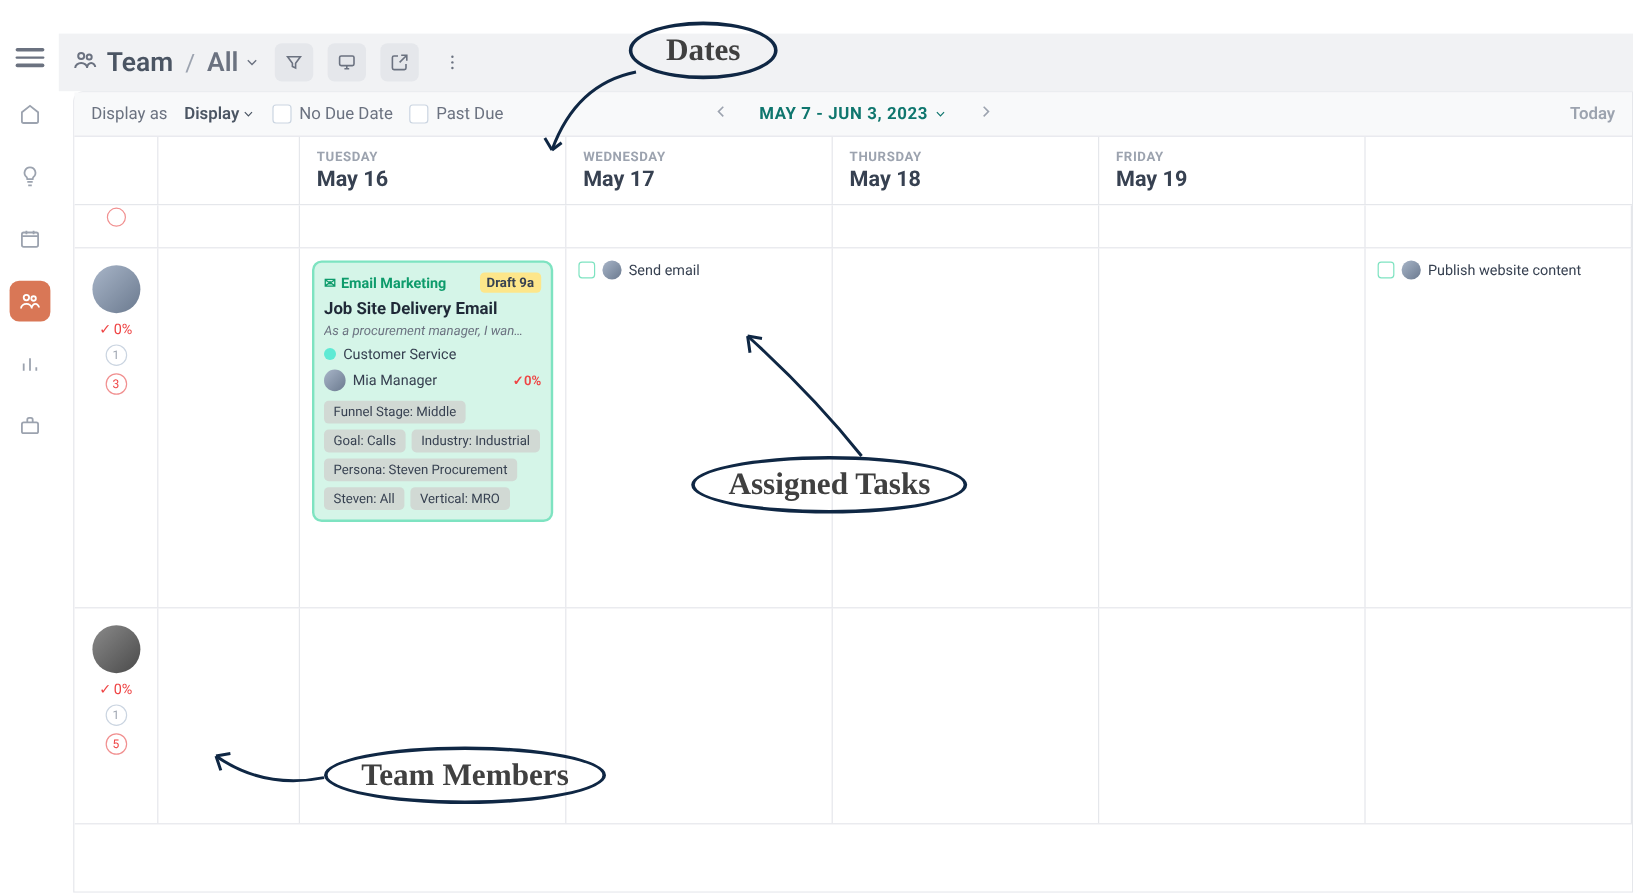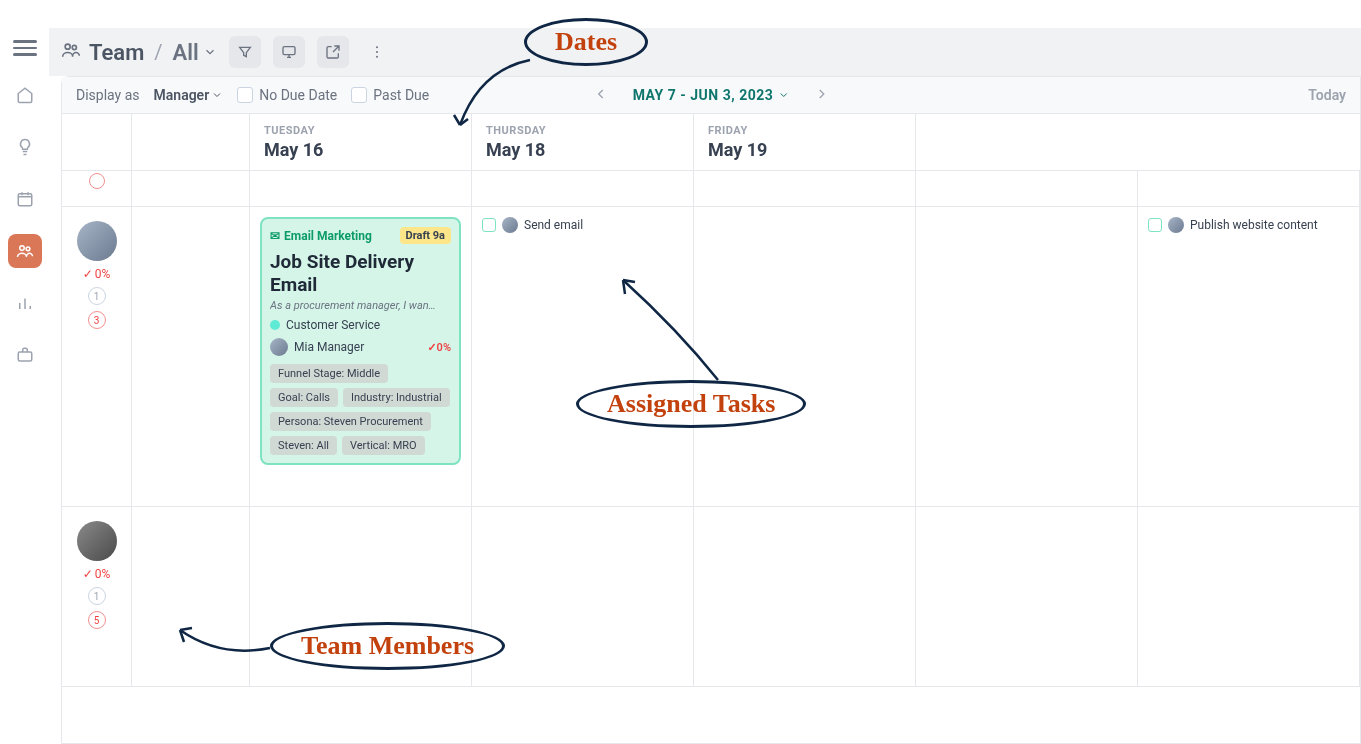--- a/index.html
+++ b/index.html
@@ -50,37 +50,37 @@
 .pct { font-size:12px; color:#ef4444; display:flex; align-items:center; gap:2px; }
 .badge { width:18px; height:18px; border-radius:50%; display:flex; align-items:center; justify-content:center; font-size:10px; }
 .badge.g { border:1.5px solid #cbd5e1; color:#9ca3af; }
 .badge.r { border:1.5px solid #f19090; color:#ef4444; }
 .pcell { width:118px; }
 .dcell { width:222px; padding:10px; }
 .card { background:#d5f5e8; border:2px solid #7ee3c1; border-radius:8px; padding:8px; }
 .card-h { display:flex; align-items:center; justify-content:space-between; margin-bottom:6px; }
 .card-h .cat { color:#0d9b6b; font-size:12px; font-weight:700; display:flex; align-items:center; gap:4px; }
 .card-h .draft { background:#fde68a; padding:2px 6px; border-radius:4px; font-size:11px; font-weight:700; color:#374151; }
-.card-t { font-weight:700; font-size:19px; color:#1f2937; }
+.card-t { font-weight:700; font-size:14px; color:#1f2937; }
 .card-d { font-style:italic; font-size:11px; color:#6b7280; margin:3px 0 6px; white-space:nowrap; overflow:hidden; text-overflow:ellipsis; }
 .card-cs { display:flex; align-items:center; gap:6px; font-size:12px; color:#374151; margin-bottom:6px; }
 .dot { width:10px; height:10px; border-radius:50%; background:#5eead4; }
 .card-as { display:flex; align-items:center; justify-content:space-between; margin-bottom:8px; }
 .card-as .who { display:flex; align-items:center; gap:6px; font-size:12px; color:#374151; }
 .mini-av { width:18px; height:18px; border-radius:50%; background:linear-gradient(135deg,#a8b5c8,#6b7a8f); }
 .card-as .p0 { font-size:11px; color:#ef4444; font-weight:600; }
 .tags { display:flex; flex-wrap:wrap; gap:5px; }
 .tag { background:#d1d9d4; padding:3px 8px; border-radius:4px; font-size:11px; color:#374151; }
 .task { display:flex; align-items:center; gap:6px; font-size:12px; color:#374151; cursor:pointer; }
 .task .tb { width:14px; height:14px; border:1.5px solid #7ee3c1; border-radius:3px; }
 .task .tav { width:16px; height:16px; border-radius:50%; background:linear-gradient(135deg,#a8b5c8,#6b7a8f); }
 .row2 { min-height:180px; }
 
 .ann { position:absolute; pointer-events:none; }
-.ann-txt { font-family:Georgia,serif; font-size:26px; font-weight:700; color:#c2410c; }
+.ann-txt { font-family:Georgia,serif; font-size:26px; font-weight:700; color:#404040; }
 .oval { border:3px solid #0f2744; border-radius:50%; padding:6px 28px; display:inline-block; }
 svg.arrow { position:absolute; }
 </style>
 </head>
 <body>
 
 <div class="app">
   <div class="rail">
     <div class="hb">
         <div></div>
@@ -160,21 +160,21 @@
             <circle cx="12" cy="12" r="1.5"></circle>
             <circle cx="12" cy="19" r="1.5"></circle>
           </svg>
         </span>
     </div>
 
     <div class="content">
       <div class="settings">
         <span class="lbl">Display as</span>
         <span class="vert">
-            <span>Manager</span>
+            <span>Display</span>
             <svg width="12" height="12" viewBox="0 0 24 24" fill="none" stroke="currentColor" stroke-width="2">
               <path d="M6 9l6 6 6-6"></path>
             </svg>
           </span>
         <span class="cb">
             <span class="box"></span>
             <span>No Due Date</span>
           </span>
         <span class="cb">
             <span class="box"></span>
@@ -199,20 +199,24 @@
 
       <div class="grid">
         <div class="ghead">
           <div class="gh-user"></div>
             <div class="gh-pad"></div>
           <div class="gh-day">
               <div class="dow">TUESDAY</div>
               <div class="date">May 16</div>
             </div>
           <div class="gh-day">
+              <div class="dow">WEDNESDAY</div>
+              <div class="date">May 17</div>
+            </div>
+          <div class="gh-day">
               <div class="dow">THURSDAY</div>
               <div class="date">May 18</div>
             </div>
           <div class="gh-day">
               <div class="dow">FRIDAY</div>
               <div class="date">May 19</div>
             </div>
         </div>
 
         <div class="gbody">

